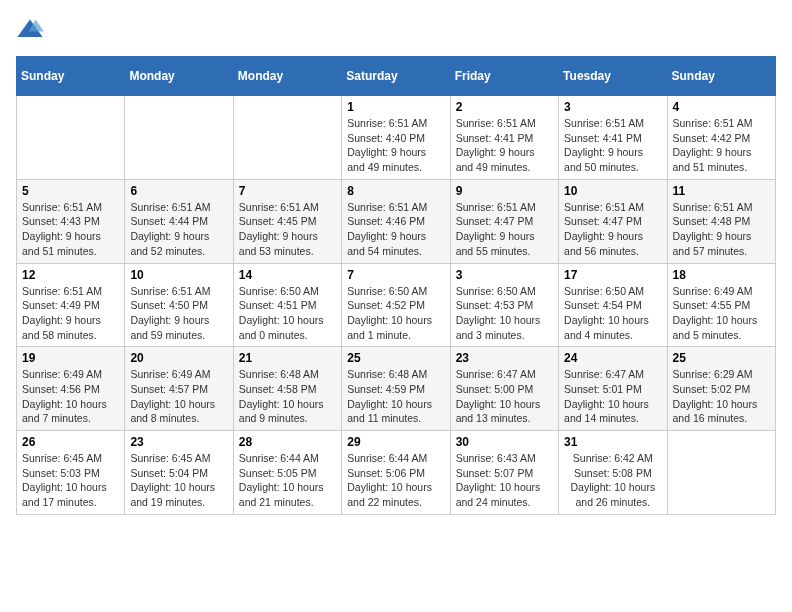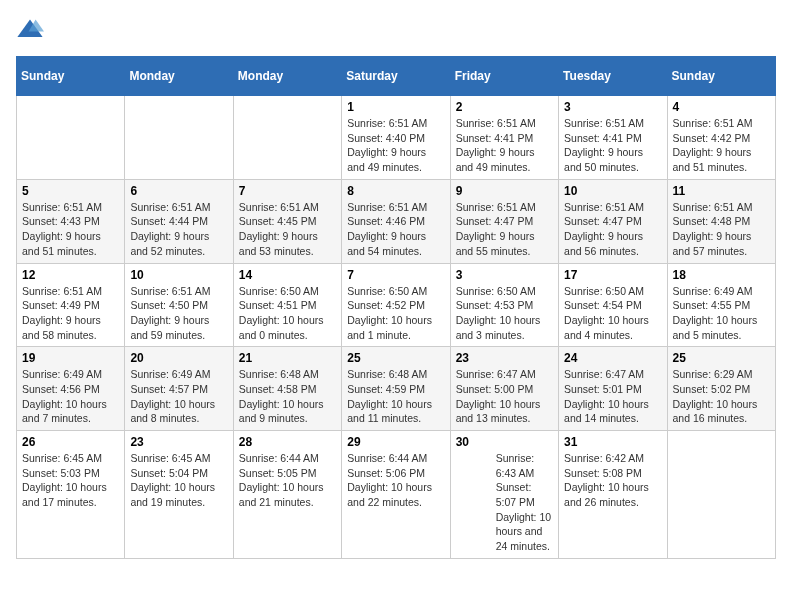--- a/index.html
+++ b/index.html
@@ -305,26 +305,26 @@
 Daylight: 10 hours and 21 minutes.</div>
         </td>
         <td>
           <span class="day-number">29</span>
           <div class="day-info" style="white-space: pre-line;">Sunrise: 6:44 AM
 Sunset: 5:06 PM
 Daylight: 10 hours and 22 minutes.</div>
         </td>
         <td>
           <span class="day-number">30</span>
-          <div class="day-info" style="white-space: pre-line; margin-left: 40px;">Sunrise: 6:43 AM
+          <div class="day-info" style="white-space: pre-line;">Sunrise: 6:43 AM
 Sunset: 5:07 PM
 Daylight: 10 hours and 24 minutes.</div>
         </td>
         <td>
           <span class="day-number">31</span>
-          <div class="day-info" style="white-space: pre-line;">Sunrise: 6:42 AM
+          <div class="day-info" style="white-space: pre-line; text-align: center;">Sunrise: 6:42 AM
 Sunset: 5:08 PM
 Daylight: 10 hours and 26 minutes.</div>
         </td>
         <td class="empty"></td>
       </tr>
     </tbody>
 </table>
 
 </body></html>

